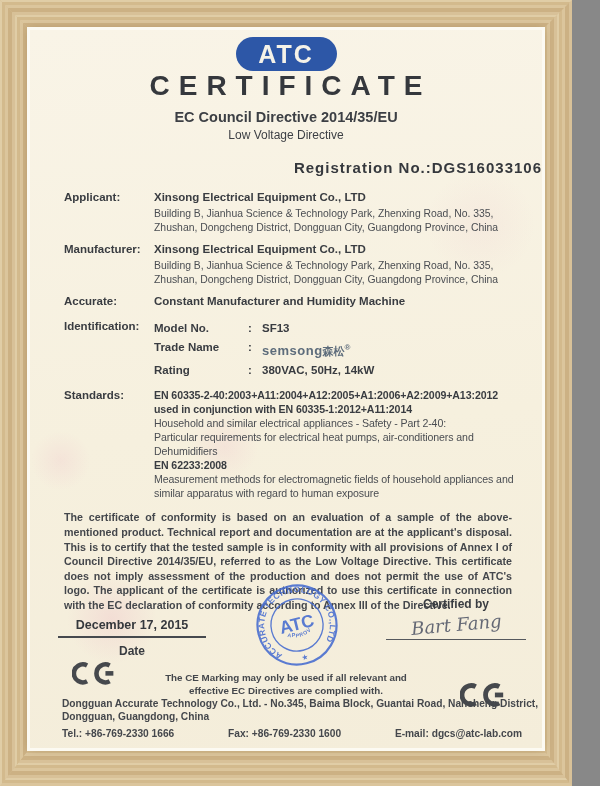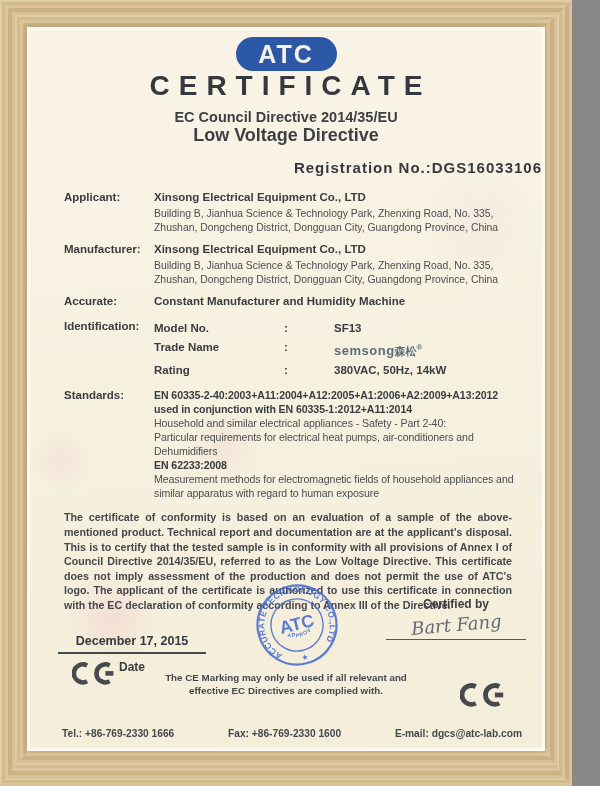--- a/index.html
+++ b/index.html
@@ -59,33 +59,33 @@
     display: flex; align-items: center; justify-content: center;
     color: #f5f2e8; font-weight: bold; font-size: 25px; letter-spacing: 2px;
   }
   .cert-title {
     text-align: center; font-weight: bold; font-size: 28px;
     letter-spacing: 9px; color: #35383d; line-height: 30px; margin-top: 0;
     text-indent: 9px;
   }
   .h-sub   { text-align: center; font-weight: bold; font-size: 14px; color: #3c3f44; line-height: 18px; margin-top: 3px; }
   .h-dir1  { text-align: center; font-weight: bold; font-size: 14.5px; color: #3c3f44; line-height: 18px; margin-top: 7px; }
-  .h-dir2  { text-align: center; font-weight: bold; font-size: 18px; color: #3c3f44; line-height: 18px; }
+  .h-dir2  { text-align: center; font-weight: normal; font-size: 12px; color: #3c3f44; line-height: 18px; }
   .h-reg   { text-align: right; font-weight: bold; font-size: 15px; color: #35383d; letter-spacing: 1px; margin-top: 15px; }
 
   
   .fields { margin-top: 14px; padding: 0 25px 0 34px; }
   .frow { display: flex; margin-bottom: 8px; }
   .flabel { flex: 0 0 90px; font-weight: bold; font-size: 11.5px; color: #393c41; line-height: 15px; }
   .fval { flex: 1; }
   .fname { font-weight: bold; font-size: 11.5px; color: #393c41; line-height: 15px; }
   .faddr { font-size: 10.4px; color: #4a4d52; line-height: 13.5px; margin-top: 2px; }
   .fprod { font-weight: bold; font-size: 11.5px; color: #393c41; line-height: 15px; }
 
-  .id-row { display: flex; line-height: 19px; gap: 36px; }
+  .id-row { display: flex; line-height: 19px; }
   .id-name { flex: 0 0 94px; font-weight: bold; font-size: 11.5px; color: #393c41; }
   .id-sep  { flex: 0 0 14px; font-weight: bold; font-size: 11.5px; color: #393c41; }
   .id-val  { font-weight: bold; font-size: 11.5px; color: #393c41; }
   .brand { font-family: Liberation Sans, sans-serif; color: #5d6c7b; font-weight: bold; font-size: 13px; letter-spacing: 0.5px; }
   .brand .cn { font-size: 11px; letter-spacing: 0; }
   .brand .reg { font-size: 8px; vertical-align: super; }
 
   .std-line-b { font-weight: bold; font-size: 10.6px; color: #393c41; line-height: 14px; letter-spacing: -0.1px; }
   .std-line-r { font-size: 10.6px; color: #4a4d52; line-height: 14px; letter-spacing: -0.1px; }
 
@@ -103,21 +103,21 @@
   .certified-block { position: absolute; right: 16px; top: 567px; width: 140px; text-align: center; }
   .certified-label { font-weight: bold; font-size: 12px; color: #393c41; }
   .signature {
     display: inline-block;
     font-family: "DejaVu Serif", serif; font-style: italic;
     font-size: 18px; color: #4b5163; transform: rotate(-5deg);
     margin-top: 3px; opacity: 0.85;
   }
   .sig-line { border-bottom: 1.5px solid #55585d; margin-top: 4px; }
 
-  .date-block { position: absolute; left: 28px; top: 604px; width: 148px; text-align: center; }
+  .date-block { position: absolute; left: 28px; top: 588px; width: 148px; text-align: center; }
   .date-value { font-weight: bold; font-size: 12.5px; color: #35383d; padding-bottom: 4px; border-bottom: 2px solid #46494e; }
   .date-label { font-weight: bold; font-size: 12px; color: #393c41; margin-top: 6px; }
 
   .ce-left  { position: absolute; left: 42px; top: 630px; width: 46px; }
   .ce-right { position: absolute; right: 34px; top: 651px; width: 48px; }
 
   .ce-note {
     position: absolute; left: 50%; top: 642px; transform: translateX(-50%);
     width: 262px; text-align: center;
     font-weight: bold; font-size: 9.8px; color: #44474c; line-height: 12.5px;
@@ -251,20 +251,21 @@
     <div class="ce-right">
       <svg viewBox="0 0 110 64">
         <path d="M 36.1 13 A 21.5 21.5 0 1 0 36.1 51" fill="none" stroke="#46494d" stroke-width="11"></path>
         <path d="M 90.1 13 A 21.5 21.5 0 1 0 90.1 51" fill="none" stroke="#46494d" stroke-width="11"></path>
         <path d="M 80 32 H 99" fill="none" stroke="#46494d" stroke-width="11"></path>
       </svg>
     </div>
 
     <div class="ce-note">The CE Marking may only be used if all relevant and effective EC Directives are complied with.</div>
 
+    <div class="footer-address">Dongguan Accurate Technology Co., Ltd. - No.345, Baima Block, Guantai Road, Nancheng District, Dongguan, Guangdong, China</div>
     <div class="footer-contacts">
       <span>Tel.: +86-769-2330 1666</span>
       <span>Fax: +86-769-2330 1600</span>
       <span>E-mail: dgcs@atc-lab.com</span>
     </div>
 
   </div>
 </div>
 
 </body></html>

